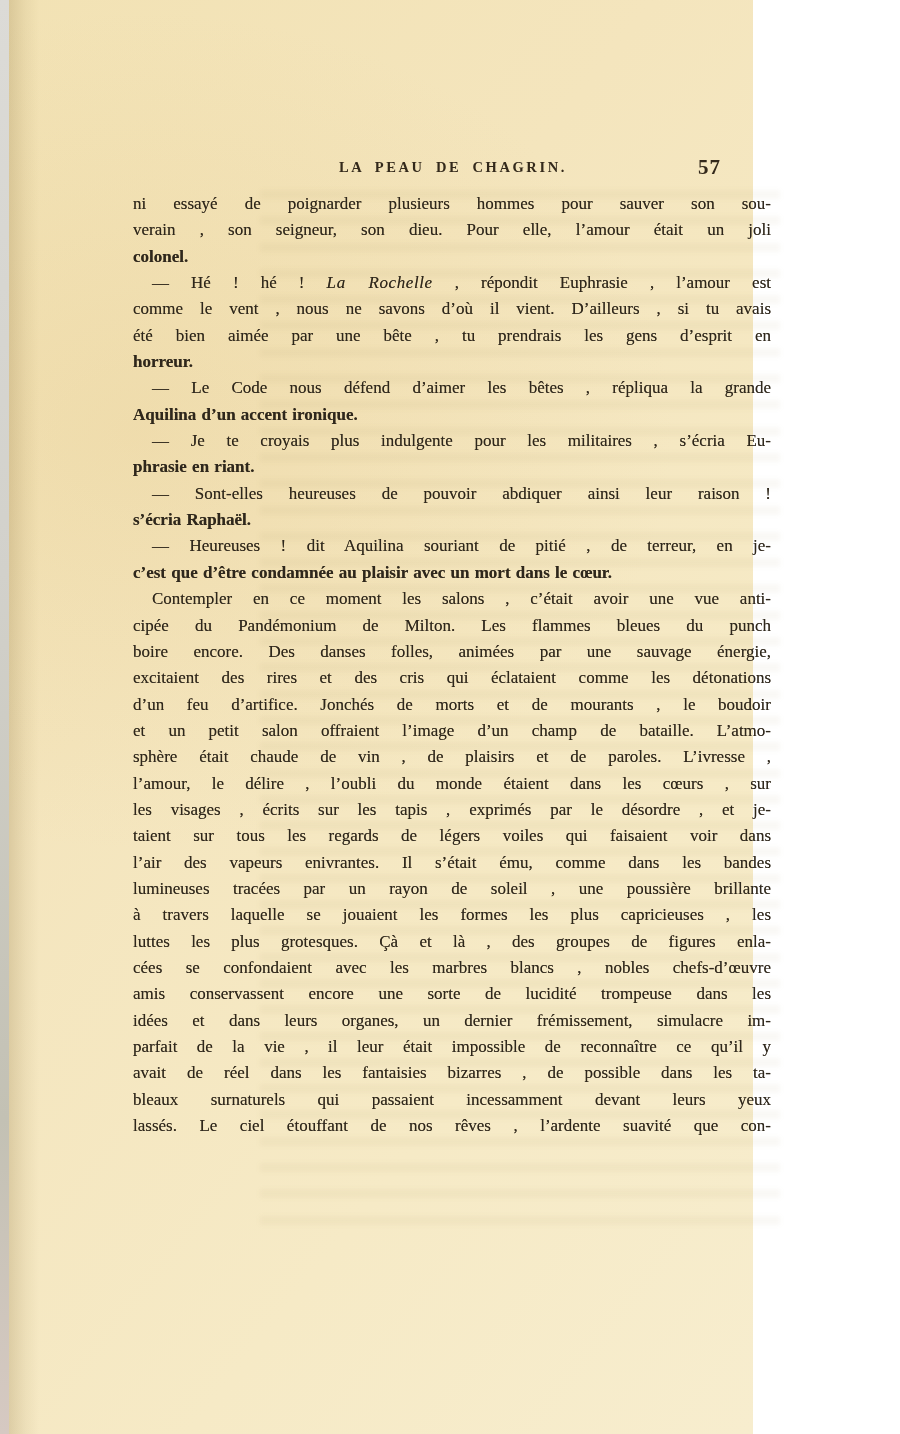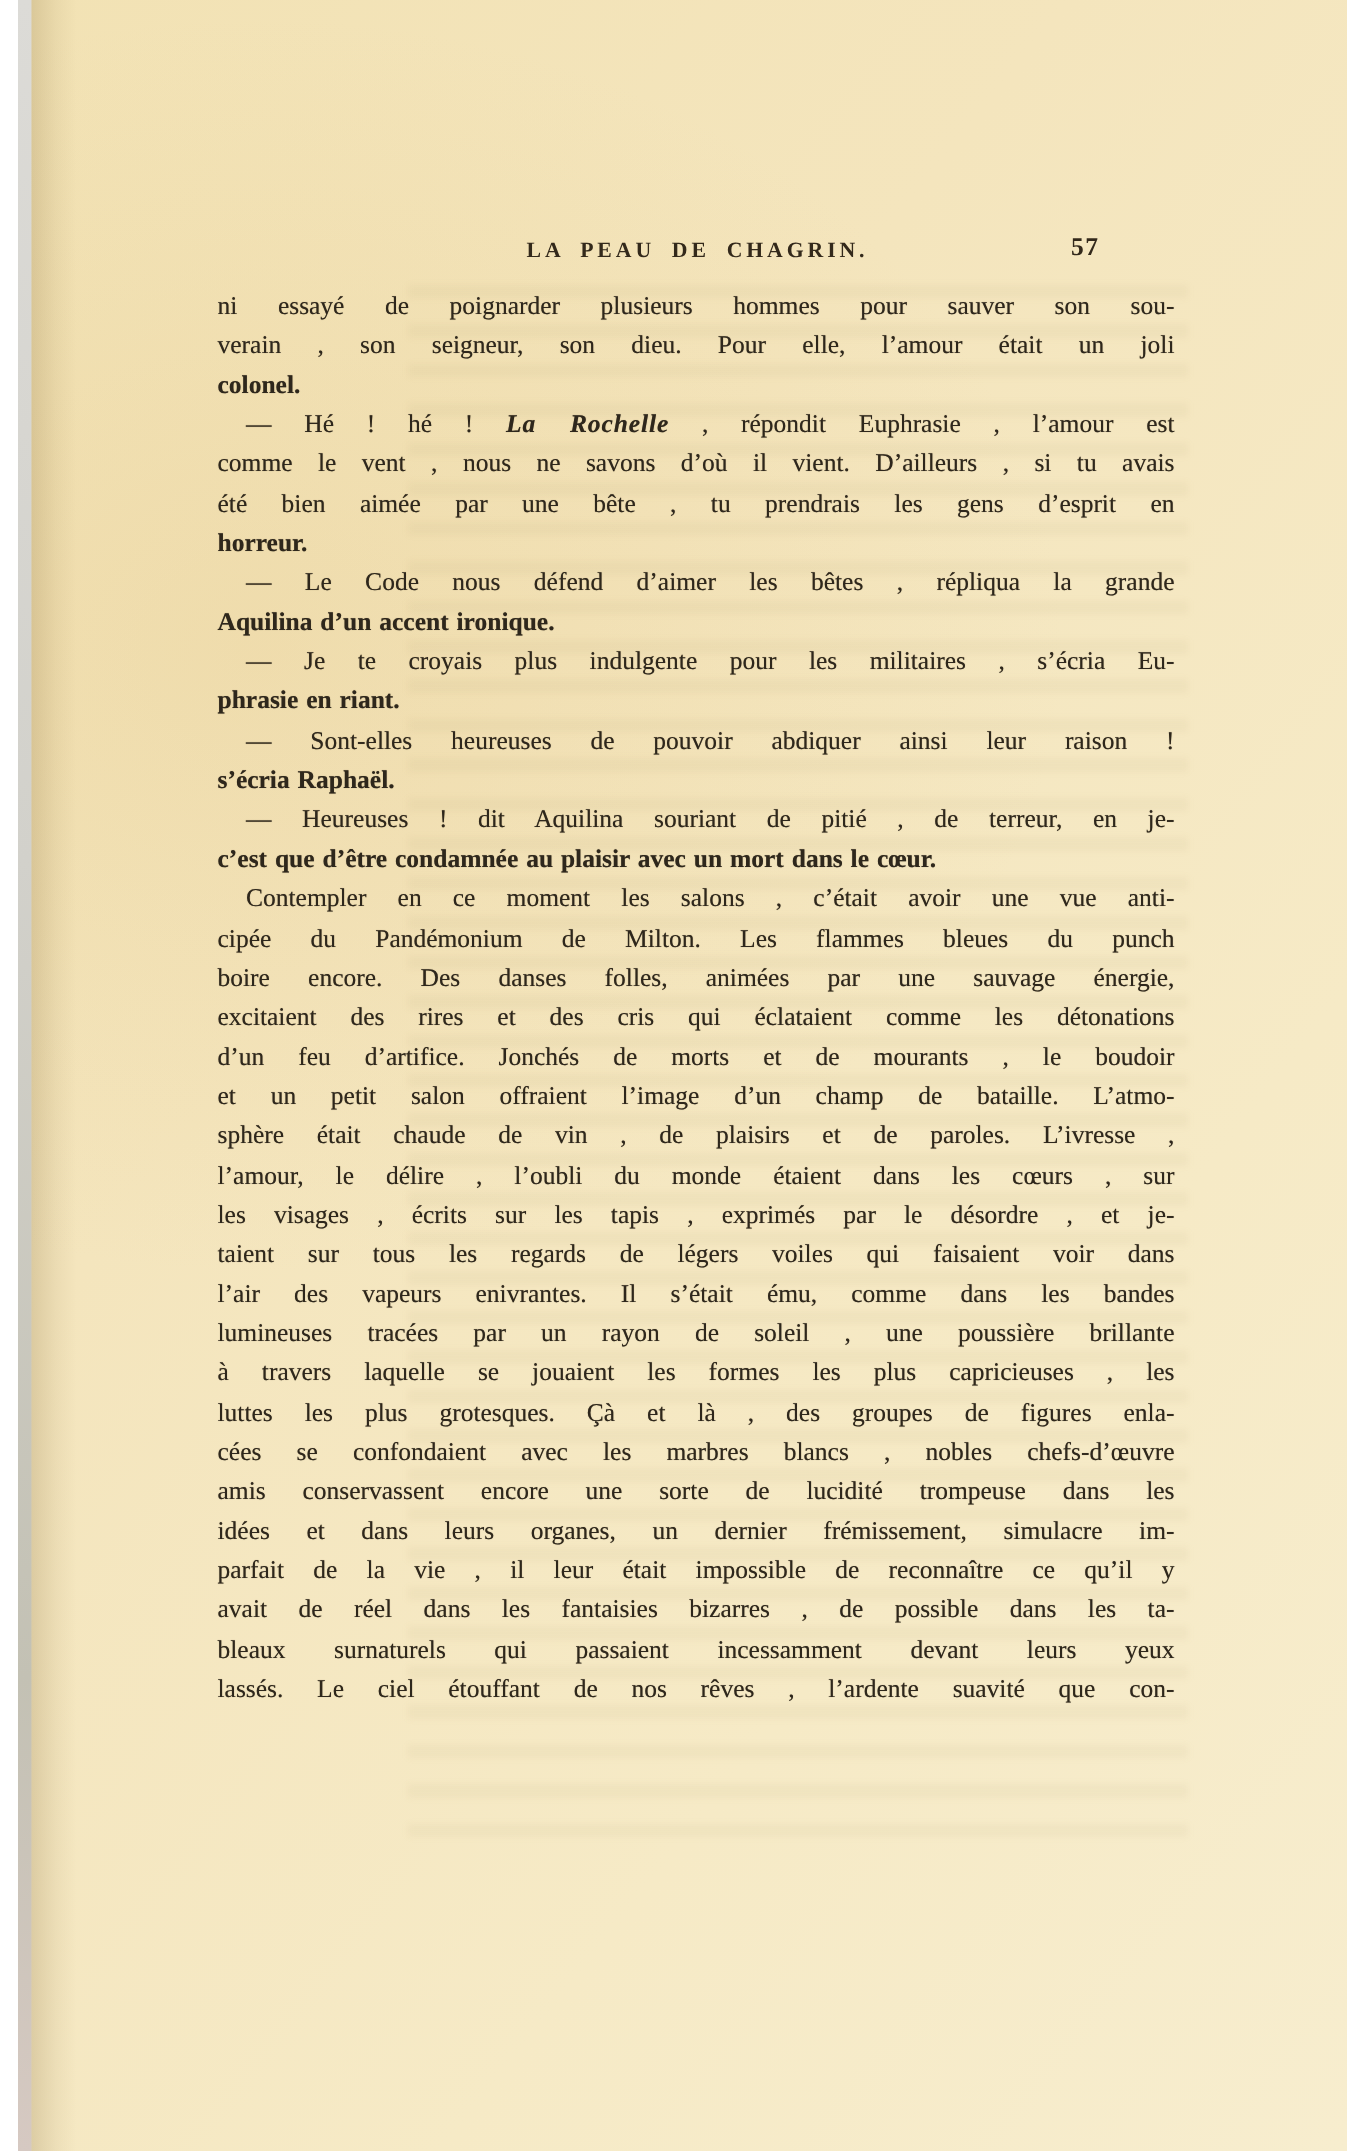--- a/index.html
+++ b/index.html
@@ -3,22 +3,22 @@
 <meta charset="utf-8">
 <style>
   html, body { margin: 0; padding: 0; }
   body {
     width: 900px; height: 1434px;
     background: #ffffff;
     overflow: hidden;
     font-family: "Liberation Serif", "DejaVu Serif", serif;
   }
   .scan {
-    position: absolute; left: 12px; top: 0;
-    width: 886px; height: 1434px;
+    position: absolute; left: 0; top: 0;
+    width: 753px; height: 1434px;
     background:
       radial-gradient(ellipse 900px 700px at 18% 30%, rgba(226,196,130,0.25), rgba(226,196,130,0) 60%),
       linear-gradient(128deg, #f2e2b4 0%, #f4e5bd 35%, #f6eac6 70%, #f7edce 100%);
   }
   
   .edge-strip {
     position: absolute; left: 0; top: 0; width: 9px; height: 1434px;
     background: linear-gradient(180deg, #dcdbd7 0%, #d2d1cb 40%, #c3c1b4 78%, #d6c9c2 100%);
   }
   
@@ -40,39 +40,39 @@
     position: absolute; left: 133px; top: 155px; width: 640px; height: 30px;
   }
   .running-head {
     display: block; text-align: center;
     font-size: 14.5px; font-weight: bold; letter-spacing: 2.6px; word-spacing: 5px;
     color: #33291b;
     padding-top: 4px;
   }
   .page-number {
     position: absolute; right: 52px; top: 0;
-    font-size: 17px; font-weight: bold; color: #33291b;
+    font-size: 21px; font-weight: bold; color: #33291b;
     letter-spacing: 1px;
   }
   #text-block {
     position: absolute; left: 133px; top: 191px; width: 638px;
     color: #2e271c;
     font-size: 17px;
     text-shadow: 0 0 0.5px rgba(45,33,12,0.55);
   }
   .line {
     height: 26.35px; line-height: 26.35px;
     white-space: nowrap;
     text-align: justify;
     text-align-last: justify;
     word-spacing: 1px;
   }
   .line.last { text-align-last: left; font-weight: bold; }
   .line.first { text-indent: 19px; }
-  .it { font-style: italic; font-weight: 700; letter-spacing: 0.6px; margin-top: 48px; }
+  .it { font-style: italic; font-weight: 400; letter-spacing: 0.6px; margin-top: 48px; }
 </style>
 </head>
 <body>
 
 <div class="scan">
   <div class="edge-strip"></div>
   <div class="page-shadow"></div>
   <div class="bleed"></div>
 
   <div class="header">

